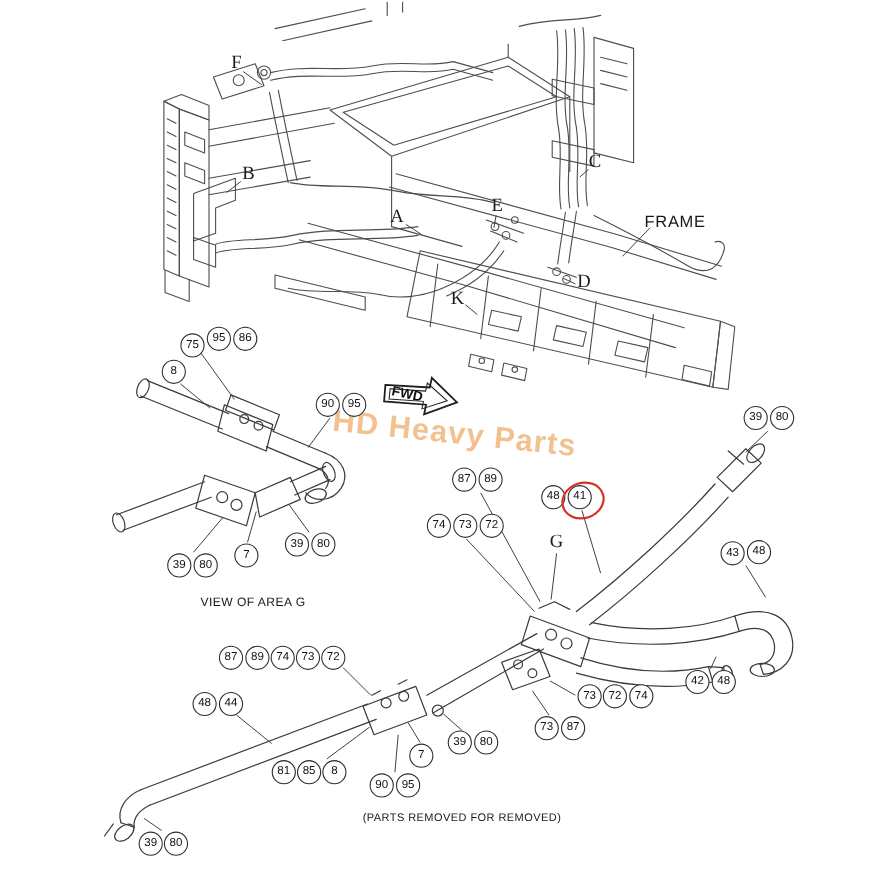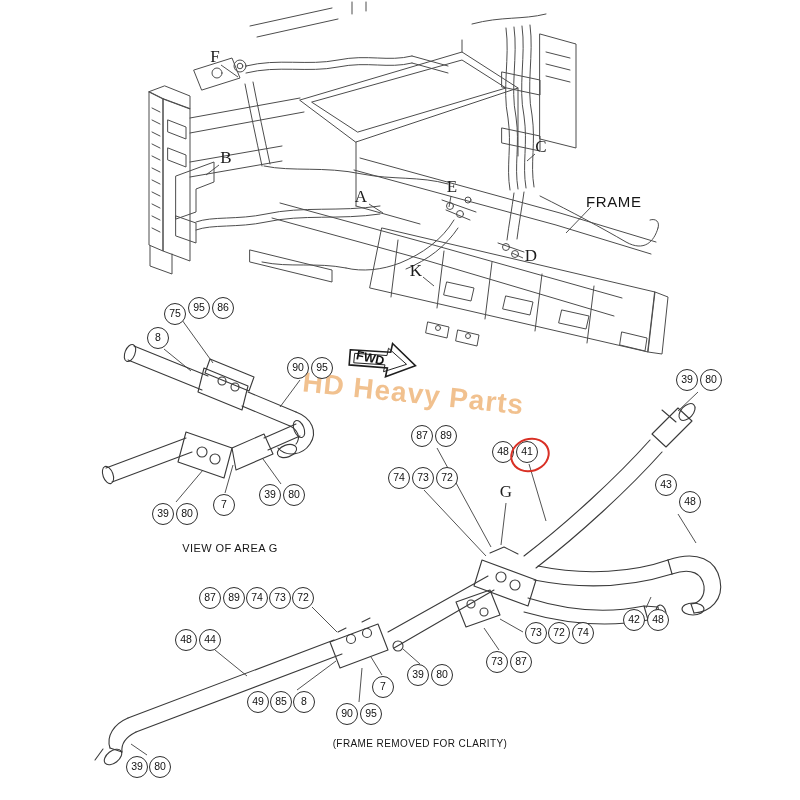--- a/index.html
+++ b/index.html
@@ -221,21 +221,21 @@
     </g>
   </svg>
 
   <div class="watermark">HD Heavy Parts</div>
 
   <div class="frame-label" style="left:586px; top:193px;">FRAME</div>
 
   <div class="caption" style="left:150px; top:542px; width:160px;">VIEW OF AREA G</div>
 
   <div class="caption" style="left:300px; top:738px; width:240px;">
-    <div style="font-size:10px;">(FRAME REMOVED FOR CLARITY)</div>
+    <div style="font-size:10px;">(PARTS REMOVED FOR REMOVED)</div>
   </div>
 
   <div id="overlay-layer">
       <div class="letter" style="left: 215px; top: 57px;">F</div>
       <div class="letter" style="left: 226px; top: 158px;">B</div>
       <div class="letter" style="left: 361px; top: 197px;">A</div>
       <div class="letter" style="left: 452px; top: 187px;">E</div>
       <div class="letter" style="left: 541px; top: 147px;">C</div>
       <div class="letter" style="left: 531px; top: 256px;">D</div>
       <div class="letter" style="left: 416px; top: 271px;">K</div>
@@ -253,37 +253,37 @@
       <div class="callout" style="left: 283px; top: 484px;">80</div>
       <div class="callout" style="left: 676px; top: 369px;">39</div>
       <div class="callout" style="left: 700px; top: 369px;">80</div>
       <div class="callout" style="left: 411px; top: 425px;">87</div>
       <div class="callout" style="left: 435px; top: 425px;">89</div>
       <div class="callout" style="left: 492px; top: 441px;">48</div>
       <div class="callout highlight" style="left: 516px; top: 441px;">41</div>
       <div class="callout" style="left: 388px; top: 467px;">74</div>
       <div class="callout" style="left: 412px; top: 467px;">73</div>
       <div class="callout" style="left: 436px; top: 467px;">72</div>
-      <div class="callout" style="left: 655px; top: 474px;">43</div>
+      <div class="callout" style="left: 655px; top: 492px;">43</div>
       <div class="callout" style="left: 679px; top: 491px;">48</div>
       <div class="callout" style="left: 623px; top: 609px;">42</div>
       <div class="callout" style="left: 647px; top: 609px;">48</div>
       <div class="callout" style="left: 525px; top: 622px;">73</div>
       <div class="callout" style="left: 548px; top: 622px;">72</div>
       <div class="callout" style="left: 572px; top: 622px;">74</div>
       <div class="callout" style="left: 486px; top: 651px;">73</div>
       <div class="callout" style="left: 510px; top: 651px;">87</div>
       <div class="callout" style="left: 199px; top: 587px;">87</div>
       <div class="callout" style="left: 223px; top: 587px;">89</div>
       <div class="callout" style="left: 246px; top: 587px;">74</div>
       <div class="callout" style="left: 269px; top: 587px;">73</div>
       <div class="callout" style="left: 292px; top: 587px;">72</div>
       <div class="callout" style="left: 175px; top: 629px;">48</div>
       <div class="callout" style="left: 199px; top: 629px;">44</div>
-      <div class="callout" style="left: 247px; top: 691px;">49</div>
+      <div class="callout" style="left: 247px; top: 691px;">81</div>
       <div class="callout" style="left: 270px; top: 691px;">85</div>
       <div class="callout" style="left: 293px; top: 691px;">8</div>
       <div class="callout" style="left: 372px; top: 676px;">7</div>
       <div class="callout" style="left: 336px; top: 703px;">90</div>
       <div class="callout" style="left: 360px; top: 703px;">95</div>
       <div class="callout" style="left: 407px; top: 664px;">39</div>
       <div class="callout" style="left: 431px; top: 664px;">80</div>
       <div class="callout" style="left: 126px; top: 756px;">39</div>
       <div class="callout" style="left: 149px; top: 756px;">80</div>
     </div>

